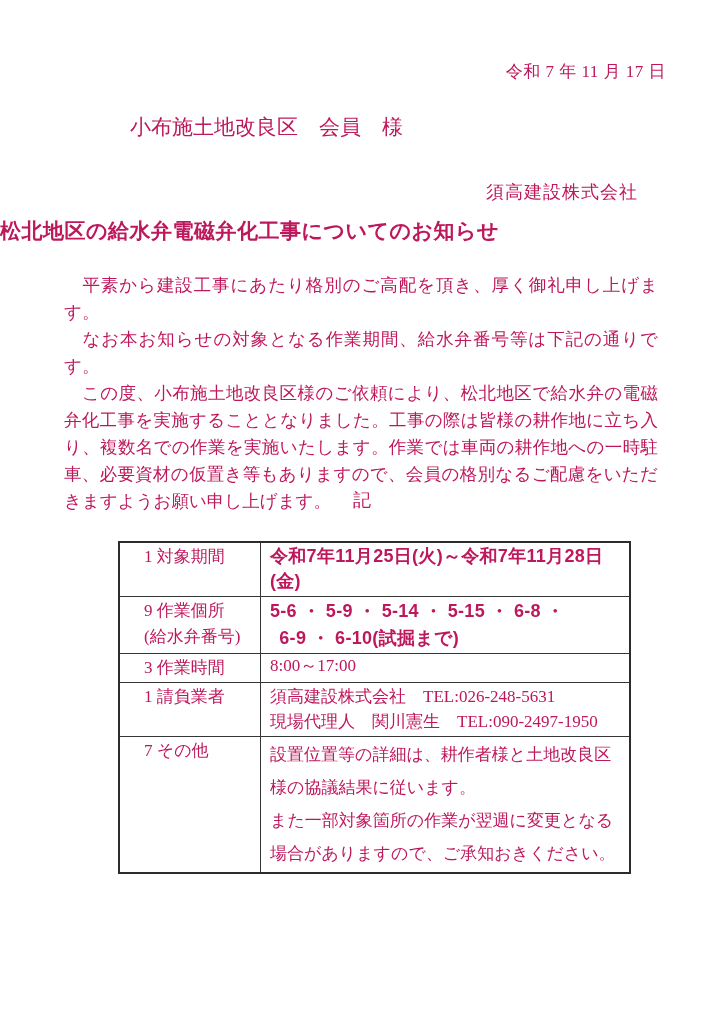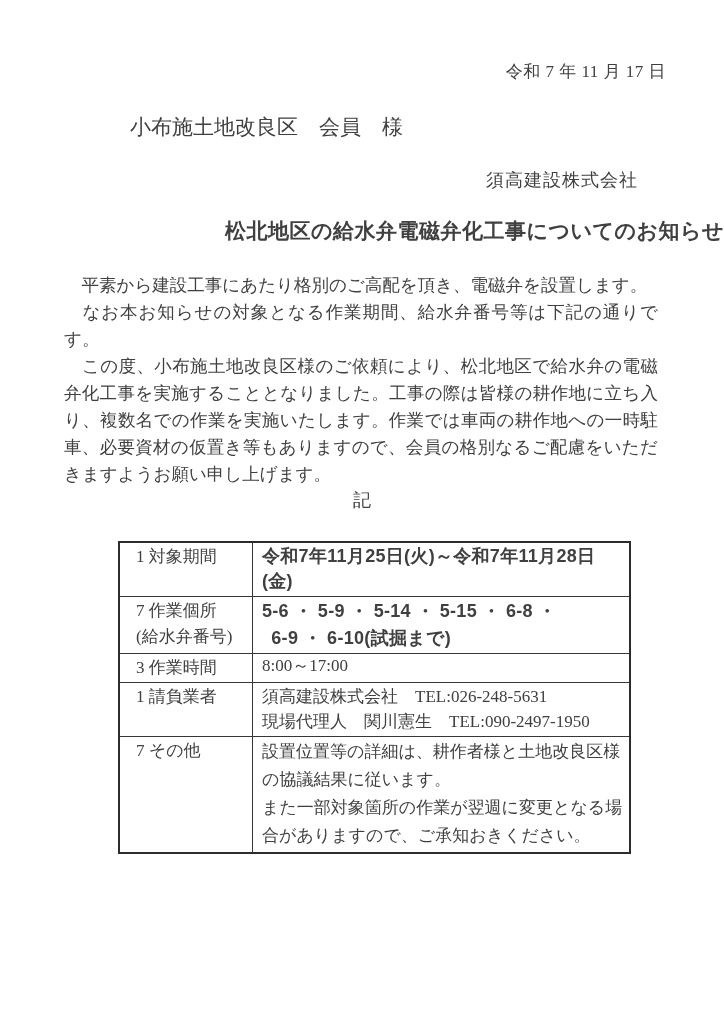--- a/index.html
+++ b/index.html
@@ -3,21 +3,21 @@
 <meta charset="utf-8">
 <style>
   html, body { margin: 0; padding: 0; }
   body { background: #e8e8e8; }
   .page {
     position: relative;
     width: 724px;
     height: 1024px;
     margin: 0 auto;
     background: #ffffff;
-    color: #404040;
+    color: #be185d;
     font-family: "Liberation Serif", "DejaVu Serif", serif;
     overflow: hidden;
   }
   .date-line {
     position: absolute;
     top: 60px;
     right: 58px;
     font-size: 17px;
     line-height: 24px;
     letter-spacing: 0.5px;
@@ -25,32 +25,32 @@
   .addressee {
     position: absolute;
     top: 112px;
     left: 130px;
     font-size: 21px;
     line-height: 30px;
     text-align: right;
   }
   .sender {
     position: absolute;
-    top: 167px;
+    top: 179px;
     right: 86px;
     font-size: 18px;
     line-height: 26px;
     letter-spacing: 1px;
   }
   .doc-title {
     position: absolute;
     top: 215px;
     left: 0;
     width: 100%;
-    text-align: right;
+    text-align: left;
     font-size: 21px;
     font-weight: 600;
     line-height: 32px;
     letter-spacing: 0.5px;
   }
   .body-text {
     position: absolute;
     top: 272px;
     left: 64px;
     width: 594px;
@@ -80,68 +80,68 @@
   .notice-table td {
     border: 1.5px solid #363636;
     vertical-align: top;
     white-space: pre-line;
     overflow: hidden;
   }
   .notice-table td.label-cell {
     width: 112px;
     font-size: 17px;
     line-height: 26px;
-    padding: 1px 4px 1px 16px;
+    padding: 1px 4px 1px 24px;
   }
   .notice-table td.value-cell {
     font-size: 17px;
     line-height: 25px;
     padding: 1px 6px 2px 9px;
   }
   .notice-table tr.bold-row td.value-cell {
     font-family: "Liberation Sans", "DejaVu Sans", sans-serif;
     font-weight: bold;
     font-size: 18px;
     line-height: 26.5px;
     letter-spacing: 0.3px;
     margin-left: 40px;
   }
   .notice-table tr.row-1 td.value-cell { line-height: 25px; }
   .notice-table tr.row-3 td.value-cell { line-height: 22px; margin-left: 33px; }
-  .notice-table tr.row-7 td.value-cell { line-height: 28px; }
+  .notice-table tr.row-7 td.value-cell { line-height: 33px; }
 </style>
 </head>
 <body>
 
 <div class="page">
 
   <div class="date-line">令和 7 年 11 月 17 日</div>
 
   <div class="addressee">小布施土地改良区　会員　様</div>
 
   <div class="sender">須高建設株式会社</div>
 
   <div class="doc-title">松北地区の給水弁電磁弁化工事についてのお知らせ</div>
 
   <div class="body-text">
-    <p>　平素から建設工事にあたり格別のご高配を頂き、電磁弁を設置します。</p>
+    <p>　平素から建設工事にあたり格別のご高配を頂き、厚く御礼申し上げます。</p>
     <p>　なお本お知らせの対象となる作業期間、給水弁番号等は下記の通りです。</p>
     <p>　この度、小布施土地改良区様のご依頼により、松北地区で給水弁の電磁弁化工事を実施することとなりました。工事の際は皆様の耕作地に立ち入り、複数名での作業を実施いたします。作業では車両の耕作地への一時駐車、必要資材の仮置き等もありますので、会員の格別なるご配慮をいただきますようお願い申し上げます。</p>
   </div>
 
   <div class="record-marker">記</div>
 
   <table class="notice-table">
     <tbody>
       <tr class="bold-row row-1">
         <td class="label-cell">1 対象期間</td>
         <td class="value-cell">令和7年11月25日(火)～令和7年11月28日(金)</td>
       </tr>
       <tr class="bold-row row-2">
-        <td class="label-cell">7 作業個所
+        <td class="label-cell">9 作業個所
 (給水弁番号)</td>
         <td class="value-cell">5-6 ・ 5-9 ・ 5-14 ・ 5-15 ・ 6-8 ・
  6-9 ・ 6-10(試掘まで)</td>
       </tr>
       <tr class="row-3">
         <td class="label-cell">3 作業時間</td>
         <td class="value-cell">8:00～17:00</td>
       </tr>
       <tr class="row-6">
         <td class="label-cell">1 請負業者</td>

